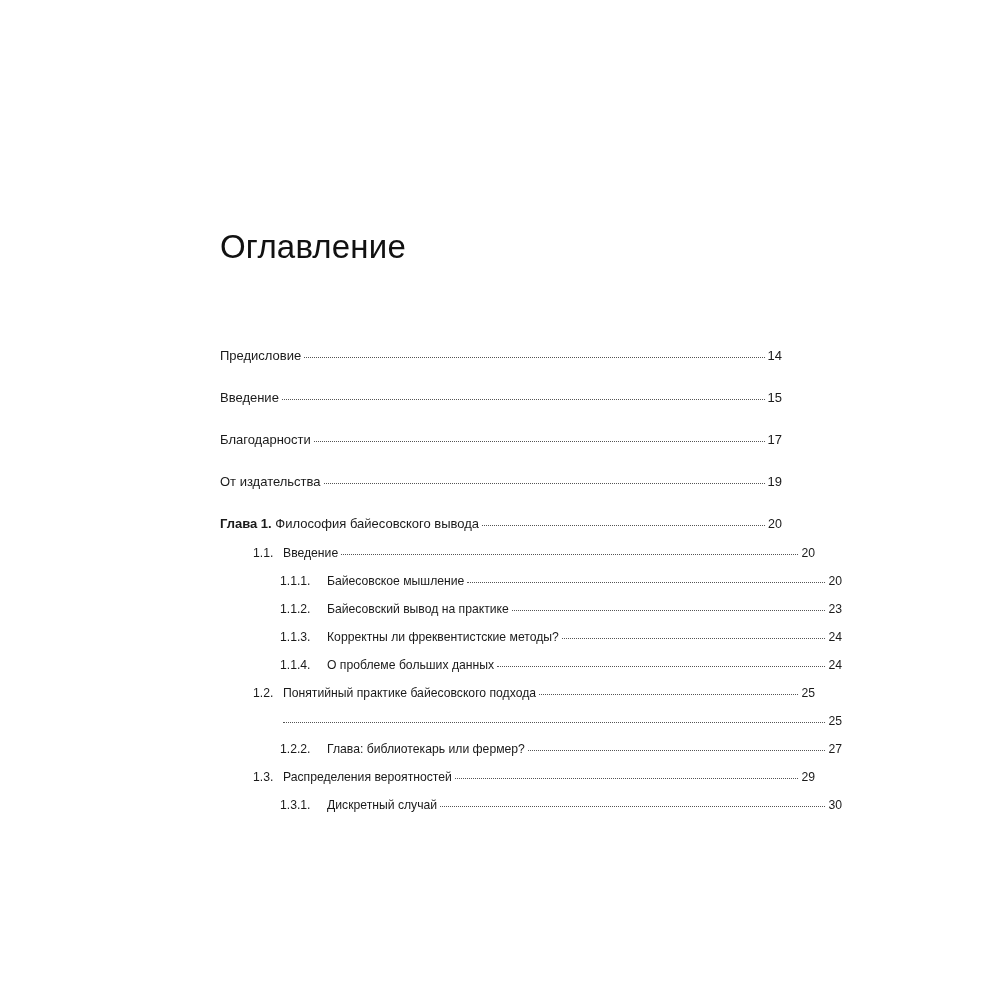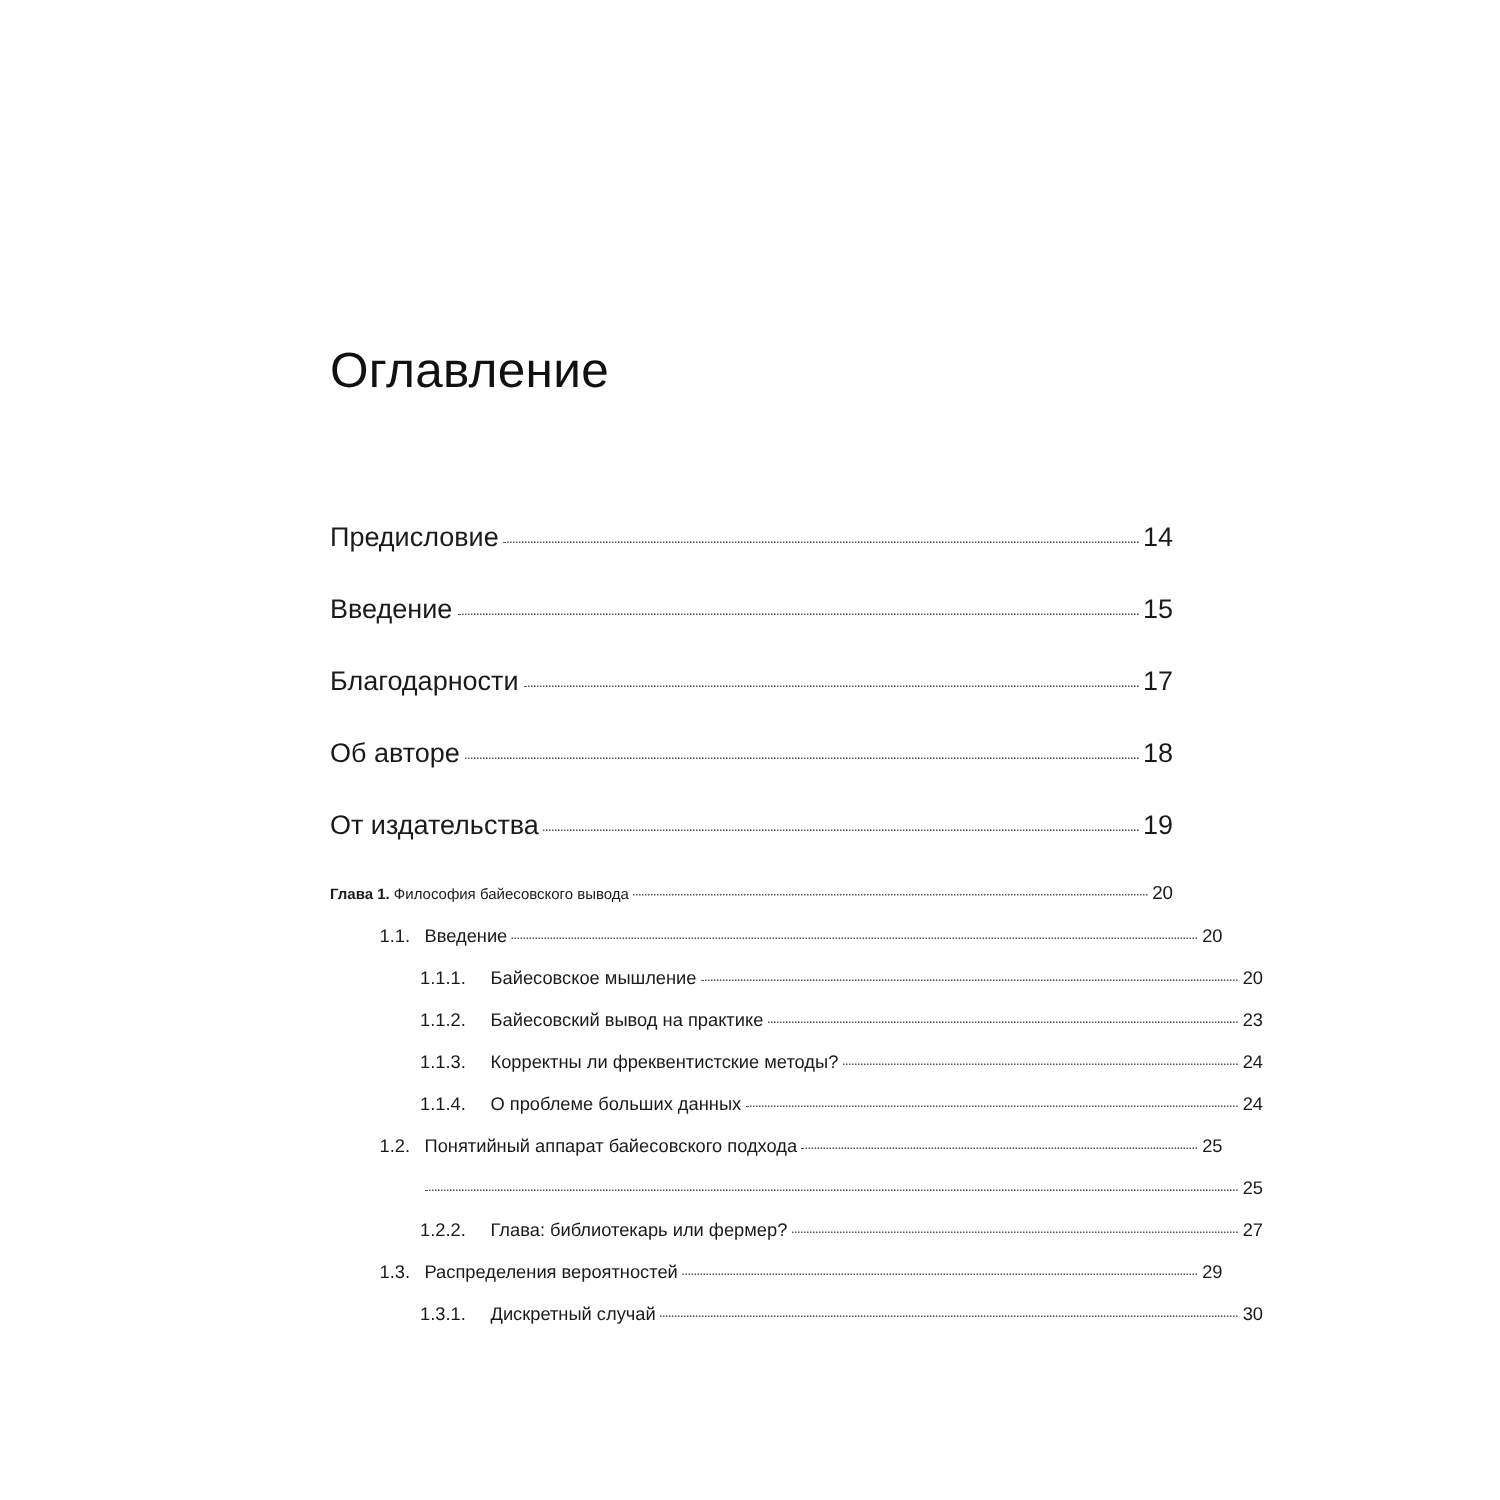--- a/index.html
+++ b/index.html
@@ -63,27 +63,27 @@
     font-size: 12.5px;
     color: #1a1a1a;
     text-align: right;
   }
   
   .lvl-front {
     margin-bottom: 27px;
   }
   .lvl-front .label,
   .lvl-front .page-num {
-    font-size: 18px;
+    font-size: 13px;
   }
   .lvl-chapter {
     margin-bottom: 15px;
   }
   .lvl-chapter .label {
-    font-size: 10px;
+    font-size: 13px;
   }
   .lvl-chapter .chapter-strong {
     font-weight: bold;
   }
   .lvl-2 {
     margin-bottom: 14px;
     padding-left: 33px;
   }
   .lvl-3 {
     margin-bottom: 14px;
@@ -120,25 +120,20 @@
         <span class="label"><span>Введение</span></span>
         <span class="leader"></span>
         <span class="page-num">15</span>
       </div>
       <div class="entry lvl-front">
         <span class="label"><span>Благодарности</span></span>
         <span class="leader"></span>
         <span class="page-num">17</span>
       </div>
       <div class="entry lvl-front">
-        <span class="label"><span>Об авторе</span></span>
-        <span class="leader"></span>
-        <span class="page-num">18</span>
-      </div>
-      <div class="entry lvl-front">
         <span class="label"><span>От издательства</span></span>
         <span class="leader"></span>
         <span class="page-num">19</span>
       </div>
       <div class="entry lvl-chapter">
         <span class="label"><span class="num chapter-strong">Глава 1.</span> <span>Философия байесовского вывода</span></span>
         <span class="leader"></span>
         <span class="page-num">20</span>
       </div>
       <div class="entry lvl-2">
@@ -160,21 +155,21 @@
         <span class="label"><span class="num">1.1.3.</span><span>Корректны ли фреквентистские методы?</span></span>
         <span class="leader"></span>
         <span class="page-num">24</span>
       </div>
       <div class="entry lvl-3">
         <span class="label"><span class="num">1.1.4.</span><span>О проблеме больших данных</span></span>
         <span class="leader"></span>
         <span class="page-num">24</span>
       </div>
       <div class="entry lvl-2">
-        <span class="label"><span class="num">1.2.</span><span>Понятийный аппарат байесовского подхода</span></span>
+        <span class="label"><span class="num">1.2.</span><span>Понятийный практике байесовского подхода</span></span>
         <span class="leader"></span>
         <span class="page-num">25</span>
       </div>
       <div class="entry lvl-3">
         <span class="leader"></span>
         <span class="page-num">25</span>
       </div>
       <div class="entry lvl-3">
         <span class="label"><span class="num">1.2.2.</span><span>Глава: библиотекарь или фермер?</span></span>
         <span class="leader"></span>

